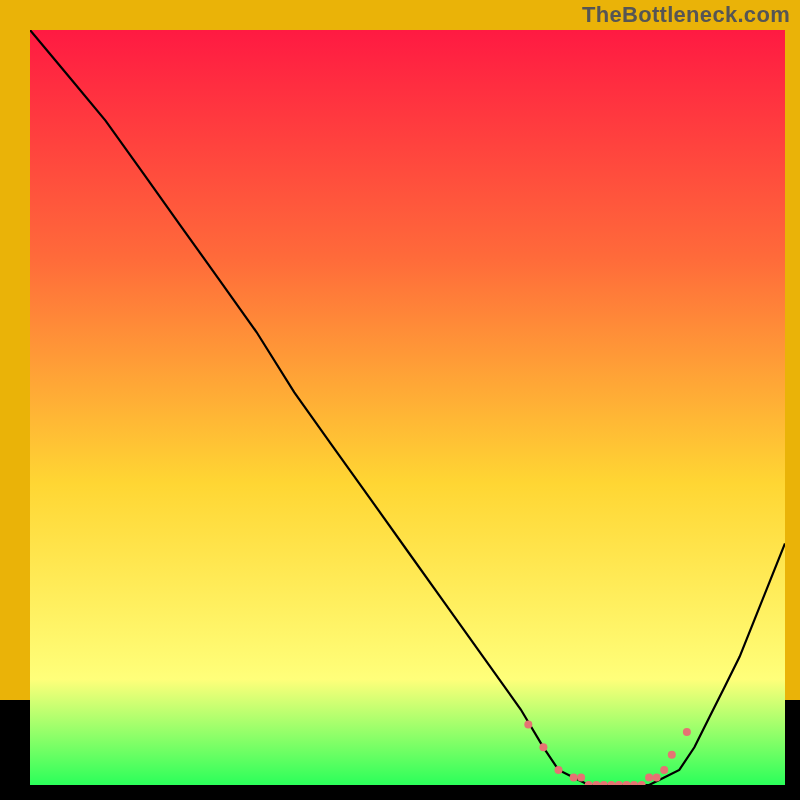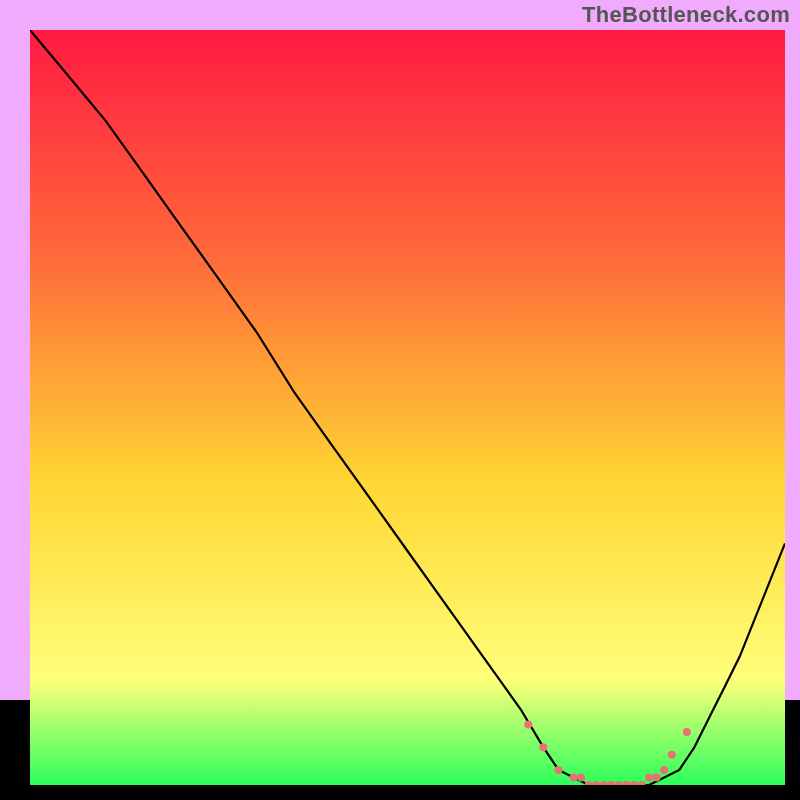--- a/index.html
+++ b/index.html
@@ -8,21 +8,21 @@
     width: 800px;
     height: 800px;
     background: #000;
     overflow: hidden;
     font-family: Arial, Helvetica, sans-serif;
   }
   .frame {
     position: relative;
     width: 800px;
     height: 700px;
-    background: #f0abfc;
+    background: #eab308;
   }
   .watermark {
     position: absolute;
     top: 2px;
     right: 10px;
     color: #555;
     font-weight: bold;
     font-size: 22px;
     letter-spacing: 0.3px;
     z-index: 5;

